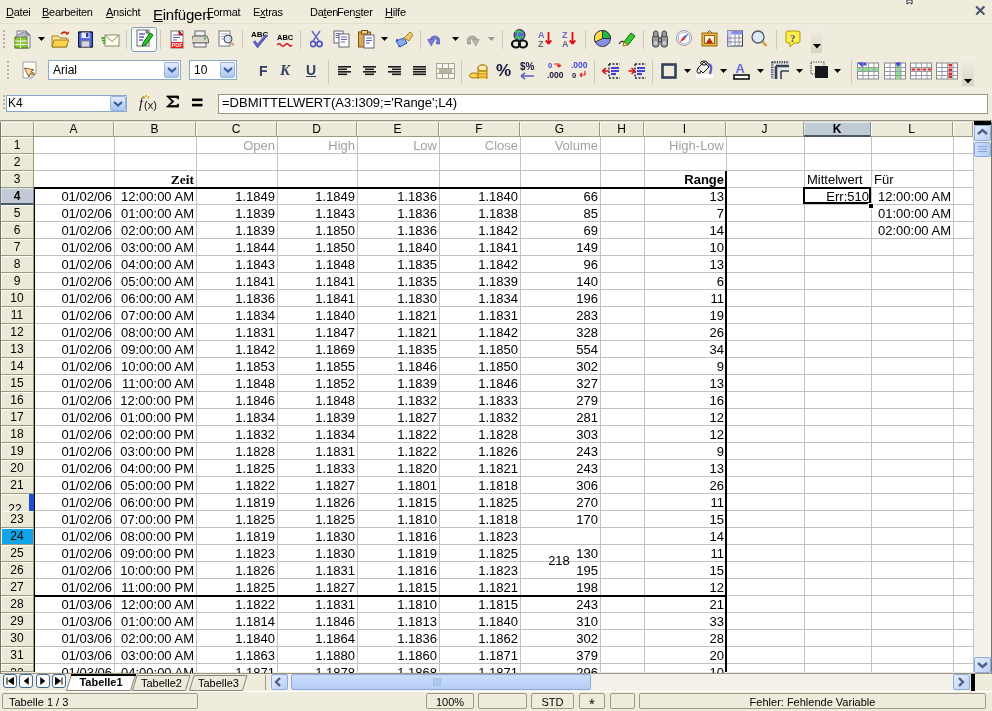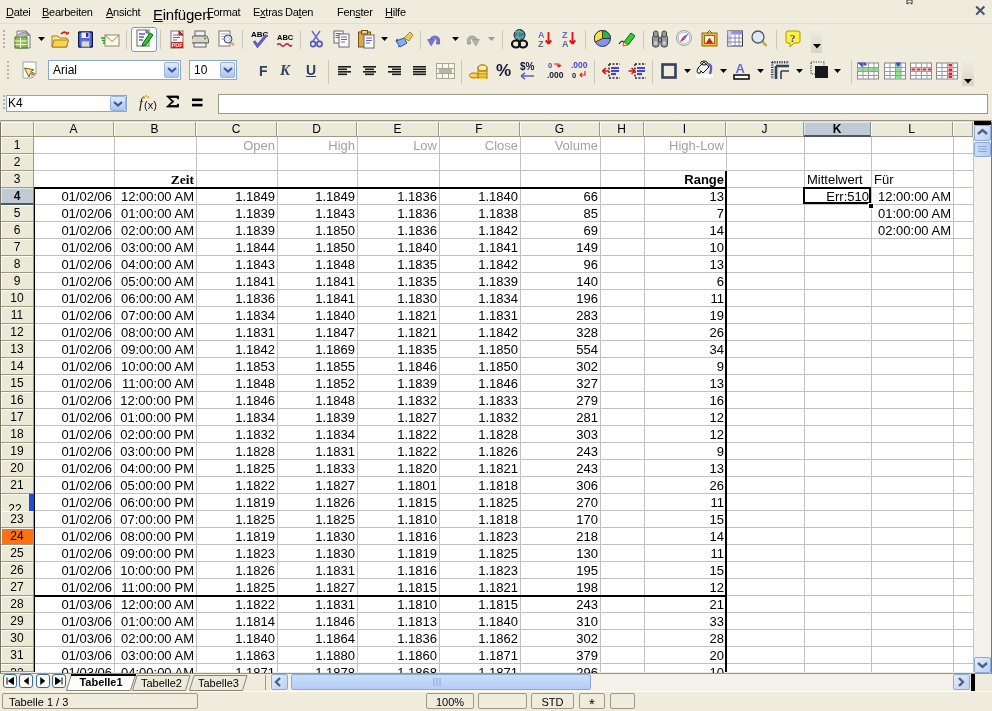--- a/index.html
+++ b/index.html
@@ -9,21 +9,21 @@
 </style></head>
 <body>
 <div id="page">
 <div style="position:absolute;left:0px;top:0px;width:992px;height:711px;background:#efecdd;"></div>
 <div style="position:absolute;left:6px;top:6px;font-size:11px;letter-spacing:-0.25px;color:#000;"><span style="text-decoration:underline">D</span>atei</div>
 <div style="position:absolute;left:42px;top:6px;font-size:11px;letter-spacing:-0.25px;color:#000;"><span style="text-decoration:underline">B</span>earbeiten</div>
 <div style="position:absolute;left:106px;top:6px;font-size:11px;letter-spacing:-0.25px;color:#000;"><span style="text-decoration:underline">A</span>nsicht</div>
 <div style="position:absolute;left:153px;top:6px;font-size:15px;letter-spacing:-0.25px;color:#000;"><span style="text-decoration:underline">E</span>infügen</div>
 <div style="position:absolute;left:207px;top:6px;font-size:11px;letter-spacing:-0.25px;color:#000;"><span style="text-decoration:underline">F</span>ormat</div>
 <div style="position:absolute;left:253px;top:6px;font-size:11px;letter-spacing:-0.25px;color:#000;">E<span style="text-decoration:underline">x</span>tras</div>
-<div style="position:absolute;left:285px;top:6px;font-size:11px;letter-spacing:-0.25px;color:#000;">Da<span style="text-decoration:underline">t</span>en</div>
+<div style="position:absolute;left:310px;top:6px;font-size:11px;letter-spacing:-0.25px;color:#000;">Da<span style="text-decoration:underline">t</span>en</div>
 <div style="position:absolute;left:337px;top:6px;font-size:11px;letter-spacing:-0.25px;color:#000;">Fen<span style="text-decoration:underline">s</span>ter</div>
 <div style="position:absolute;left:385px;top:6px;font-size:11px;letter-spacing:-0.25px;color:#000;"><span style="text-decoration:underline">H</span>ilfe</div>
 <div style="position:absolute;left:974px;top:2px;font-size:15px;font-weight:bold;color:#47536e;">✕</div>
 <svg style="position:absolute;left:906px;top:0px;" width="8" height="5" viewBox="0 0 8 5">
       <path d="M1 0 L1 4 L3.5 2.5 L6 4 L6 0 Z" fill="#fff" stroke="#000" stroke-width="0.8"></path>
     </svg>
 <div style="position:absolute;left:0px;top:23px;width:992px;height:1px;background:#e2deca;"></div>
 <svg style="position:absolute;left:3px;top:30px;" width="3" height="20" viewBox="0 0 3 20">
       <rect x="0" y="0" width="2" height="2" fill="#b9b4a4"></rect>
       <rect x="0" y="4" width="2" height="2" fill="#b9b4a4"></rect>
@@ -389,20 +389,21 @@
 <path d="M4 2 l1.5 1.5 M7 1 l0 2 M10 2.5 l-1.2 1.7" stroke="#e8a000" stroke-width="1.4"></path>
 </svg>
 <svg style="position:absolute;left:166px;top:95px;" width="14" height="13" viewBox="0 0 14 13">
       <path d="M0.5 1 H12.5 V4 H11.5 L11 2.5 H3 L8 6.5 L3 10.5 H11 L11.5 9 H12.5 V12 H0.5 L6 6.5 Z" fill="#000" stroke="#000" stroke-width="0.8"></path>
     </svg>
 <svg style="position:absolute;left:192px;top:98px;" width="11" height="9" viewBox="0 0 11 9">
       <rect x="0" y="0.5" width="10.5" height="2.6" fill="#000"></rect>
       <rect x="0" y="5.8" width="10.5" height="2.6" fill="#000"></rect>
     </svg>
 <div style="position:absolute;left:218px;top:94px;width:770px;height:20px;background:#fff;border:1px solid #9a9782;"></div>
+<div style="position:absolute;left:222px;top:95px;font-size:13px;">=DBMITTELWERT(A3:I309;='Range';L4)</div>
 <div style="position:absolute;left:0px;top:120px;width:992px;height:1px;background:#9a968a;"></div>
 <div style="position:absolute;left:0px;top:121px;width:992px;height:1px;background:#dedbcc;"></div>
 <div style="position:absolute;left:1px;top:122px;width:972px;height:550px;background:#fff;"></div>
 <div style="position:absolute;left:0px;top:122px;width:1px;height:589px;background:#7a7667;"></div>
 <div style="position:absolute;left:991px;top:122px;width:1px;height:589px;background:#7a7667;"></div>
 <div style="position:absolute;left:1px;top:122px;width:33px;height:15px;background:#ebe9d8;border-right:1px solid #9d9a84;border-bottom:1px solid #9d9a84;box-shadow:inset 1px 1px 0 #fdfdf6;font-size:12px;display:flex;align-items:center;justify-content:center;"></div>
 <div style="position:absolute;left:34px;top:122px;width:80px;height:15px;background:#ebe9d8;border-right:1px solid #9d9a84;border-bottom:1px solid #9d9a84;box-shadow:inset 1px 1px 0 #fdfdf6;font-size:12px;display:flex;align-items:center;justify-content:center;">A</div>
 <div style="position:absolute;left:114px;top:122px;width:82px;height:15px;background:#ebe9d8;border-right:1px solid #9d9a84;border-bottom:1px solid #9d9a84;box-shadow:inset 1px 1px 0 #fdfdf6;font-size:12px;display:flex;align-items:center;justify-content:center;">B</div>
 <div style="position:absolute;left:196px;top:122px;width:81px;height:15px;background:#ebe9d8;border-right:1px solid #9d9a84;border-bottom:1px solid #9d9a84;box-shadow:inset 1px 1px 0 #fdfdf6;font-size:12px;display:flex;align-items:center;justify-content:center;">C</div>
 <div style="position:absolute;left:277px;top:122px;width:80px;height:15px;background:#ebe9d8;border-right:1px solid #9d9a84;border-bottom:1px solid #9d9a84;box-shadow:inset 1px 1px 0 #fdfdf6;font-size:12px;display:flex;align-items:center;justify-content:center;">D</div>
@@ -431,21 +432,21 @@
 <div style="position:absolute;left:1px;top:358px;width:33px;height:17px;background:#ebe9d8;border-right:1px solid #9d9a84;border-bottom:1px solid #9d9a84;box-shadow:inset 1px 1px 0 #fdfdf6;font-size:12px;display:flex;align-items:center;justify-content:center;">14</div>
 <div style="position:absolute;left:1px;top:375px;width:33px;height:17px;background:#ebe9d8;border-right:1px solid #9d9a84;border-bottom:1px solid #9d9a84;box-shadow:inset 1px 1px 0 #fdfdf6;font-size:12px;display:flex;align-items:center;justify-content:center;">15</div>
 <div style="position:absolute;left:1px;top:392px;width:33px;height:17px;background:#ebe9d8;border-right:1px solid #9d9a84;border-bottom:1px solid #9d9a84;box-shadow:inset 1px 1px 0 #fdfdf6;font-size:12px;display:flex;align-items:center;justify-content:center;">16</div>
 <div style="position:absolute;left:1px;top:409px;width:33px;height:17px;background:#ebe9d8;border-right:1px solid #9d9a84;border-bottom:1px solid #9d9a84;box-shadow:inset 1px 1px 0 #fdfdf6;font-size:12px;display:flex;align-items:center;justify-content:center;">17</div>
 <div style="position:absolute;left:1px;top:426px;width:33px;height:17px;background:#ebe9d8;border-right:1px solid #9d9a84;border-bottom:1px solid #9d9a84;box-shadow:inset 1px 1px 0 #fdfdf6;font-size:12px;display:flex;align-items:center;justify-content:center;">18</div>
 <div style="position:absolute;left:1px;top:443px;width:33px;height:17px;background:#ebe9d8;border-right:1px solid #9d9a84;border-bottom:1px solid #9d9a84;box-shadow:inset 1px 1px 0 #fdfdf6;font-size:12px;display:flex;align-items:center;justify-content:center;">19</div>
 <div style="position:absolute;left:1px;top:460px;width:33px;height:17px;background:#ebe9d8;border-right:1px solid #9d9a84;border-bottom:1px solid #9d9a84;box-shadow:inset 1px 1px 0 #fdfdf6;font-size:12px;display:flex;align-items:center;justify-content:center;">20</div>
 <div style="position:absolute;left:1px;top:477px;width:33px;height:17px;background:#ebe9d8;border-right:1px solid #9d9a84;border-bottom:1px solid #9d9a84;box-shadow:inset 1px 1px 0 #fdfdf6;font-size:12px;display:flex;align-items:center;justify-content:center;">21</div>
 <div style="position:absolute;left:1px;top:494px;width:33px;height:31px;background:#ebe9d8;border-right:5px solid #1d4ed8;border-bottom:1px solid #9d9a84;box-shadow:inset 1px 1px 0 #fdfdf6;font-size:12px;display:flex;align-items:center;justify-content:center;">22</div>
 <div style="position:absolute;left:1px;top:511px;width:33px;height:17px;background:#ebe9d8;border-right:1px solid #9d9a84;border-bottom:1px solid #9d9a84;box-shadow:inset 1px 1px 0 #fdfdf6;font-size:12px;display:flex;align-items:center;justify-content:center;">23</div>
-<div style="position:absolute;left:1px;top:528px;width:33px;height:17px;background:#f97316;border-right:1px solid #9d9a84;border-bottom:1px solid #9d9a84;box-shadow:inset 1px 1px 0 #fdfdf6;font-size:12px;display:flex;align-items:center;justify-content:center;">24</div>
+<div style="position:absolute;left:1px;top:528px;width:33px;height:17px;background:#0ea5e9;border-right:1px solid #9d9a84;border-bottom:1px solid #9d9a84;box-shadow:inset 1px 1px 0 #fdfdf6;font-size:12px;display:flex;align-items:center;justify-content:center;">24</div>
 <div style="position:absolute;left:1px;top:545px;width:33px;height:17px;background:#ebe9d8;border-right:1px solid #9d9a84;border-bottom:1px solid #9d9a84;box-shadow:inset 1px 1px 0 #fdfdf6;font-size:12px;display:flex;align-items:center;justify-content:center;">25</div>
 <div style="position:absolute;left:1px;top:562px;width:33px;height:17px;background:#ebe9d8;border-right:1px solid #9d9a84;border-bottom:1px solid #9d9a84;box-shadow:inset 1px 1px 0 #fdfdf6;font-size:12px;display:flex;align-items:center;justify-content:center;">26</div>
 <div style="position:absolute;left:1px;top:579px;width:33px;height:17px;background:#ebe9d8;border-right:1px solid #9d9a84;border-bottom:1px solid #9d9a84;box-shadow:inset 1px 1px 0 #fdfdf6;font-size:12px;display:flex;align-items:center;justify-content:center;">27</div>
 <div style="position:absolute;left:1px;top:596px;width:33px;height:17px;background:#ebe9d8;border-right:1px solid #9d9a84;border-bottom:1px solid #9d9a84;box-shadow:inset 1px 1px 0 #fdfdf6;font-size:12px;display:flex;align-items:center;justify-content:center;">28</div>
 <div style="position:absolute;left:1px;top:613px;width:33px;height:17px;background:#ebe9d8;border-right:1px solid #9d9a84;border-bottom:1px solid #9d9a84;box-shadow:inset 1px 1px 0 #fdfdf6;font-size:12px;display:flex;align-items:center;justify-content:center;">29</div>
 <div style="position:absolute;left:1px;top:630px;width:33px;height:17px;background:#ebe9d8;border-right:1px solid #9d9a84;border-bottom:1px solid #9d9a84;box-shadow:inset 1px 1px 0 #fdfdf6;font-size:12px;display:flex;align-items:center;justify-content:center;">30</div>
 <div style="position:absolute;left:1px;top:647px;width:33px;height:17px;background:#ebe9d8;border-right:1px solid #9d9a84;border-bottom:1px solid #9d9a84;box-shadow:inset 1px 1px 0 #fdfdf6;font-size:12px;display:flex;align-items:center;justify-content:center;">31</div>
 <div style="position:absolute;left:1px;top:664px;width:33px;height:8px;background:#ebe9d8;border-right:1px solid #9d9a84;border-bottom:1px solid #9d9a84;box-shadow:inset 1px 1px 0 #fdfdf6;font-size:12px;display:flex;align-items:flex-start;justify-content:center;overflow:hidden;padding-top:2px;">32</div>
 <div style="position:absolute;left:114px;top:137px;width:1px;height:535px;background:#c2c2c2;"></div>
 <div style="position:absolute;left:196px;top:137px;width:1px;height:535px;background:#c2c2c2;"></div>
@@ -660,21 +661,21 @@
 <div style="position:absolute;left:357px;top:511px;width:82px;height:14px;font-size:13px;text-align:right;padding:1px 2px 0 0;white-space:nowrap;">1.1810</div>
 <div style="position:absolute;left:439px;top:511px;width:81px;height:14px;font-size:13px;text-align:right;padding:1px 2px 0 0;white-space:nowrap;">1.1818</div>
 <div style="position:absolute;left:520px;top:511px;width:80px;height:14px;font-size:13px;text-align:right;padding:1px 2px 0 0;white-space:nowrap;">170</div>
 <div style="position:absolute;left:644px;top:511px;width:82px;height:14px;font-size:13px;text-align:right;padding:1px 2px 0 0;white-space:nowrap;">15</div>
 <div style="position:absolute;left:34px;top:528px;width:80px;height:14px;font-size:13px;text-align:right;padding:1px 2px 0 0;white-space:nowrap;">01/02/06</div>
 <div style="position:absolute;left:114px;top:528px;width:82px;height:14px;font-size:13px;text-align:right;padding:1px 2px 0 0;white-space:nowrap;">08:00:00 PM</div>
 <div style="position:absolute;left:196px;top:528px;width:81px;height:14px;font-size:13px;text-align:right;padding:1px 2px 0 0;white-space:nowrap;">1.1819</div>
 <div style="position:absolute;left:277px;top:528px;width:80px;height:14px;font-size:13px;text-align:right;padding:1px 2px 0 0;white-space:nowrap;">1.1830</div>
 <div style="position:absolute;left:357px;top:528px;width:82px;height:14px;font-size:13px;text-align:right;padding:1px 2px 0 0;white-space:nowrap;">1.1816</div>
 <div style="position:absolute;left:439px;top:528px;width:81px;height:14px;font-size:13px;text-align:right;padding:1px 2px 0 0;white-space:nowrap;">1.1823</div>
-<div style="position:absolute;left:520px;top:528px;width:80px;height:14px;font-size:13px;text-align:right;padding:1px 2px 0 0;white-space:nowrap;">218</div>
+<div style="position:absolute;left:520px;top:552px;width:80px;height:14px;font-size:13px;text-align:center;padding:1px 2px 0 0;white-space:nowrap;">218</div>
 <div style="position:absolute;left:644px;top:528px;width:82px;height:14px;font-size:13px;text-align:right;padding:1px 2px 0 0;white-space:nowrap;">14</div>
 <div style="position:absolute;left:34px;top:545px;width:80px;height:14px;font-size:13px;text-align:right;padding:1px 2px 0 0;white-space:nowrap;">01/02/06</div>
 <div style="position:absolute;left:114px;top:545px;width:82px;height:14px;font-size:13px;text-align:right;padding:1px 2px 0 0;white-space:nowrap;">09:00:00 PM</div>
 <div style="position:absolute;left:196px;top:545px;width:81px;height:14px;font-size:13px;text-align:right;padding:1px 2px 0 0;white-space:nowrap;">1.1823</div>
 <div style="position:absolute;left:277px;top:545px;width:80px;height:14px;font-size:13px;text-align:right;padding:1px 2px 0 0;white-space:nowrap;">1.1830</div>
 <div style="position:absolute;left:357px;top:545px;width:82px;height:14px;font-size:13px;text-align:right;padding:1px 2px 0 0;white-space:nowrap;">1.1819</div>
 <div style="position:absolute;left:439px;top:545px;width:81px;height:14px;font-size:13px;text-align:right;padding:1px 2px 0 0;white-space:nowrap;">1.1825</div>
 <div style="position:absolute;left:520px;top:545px;width:80px;height:14px;font-size:13px;text-align:right;padding:1px 2px 0 0;white-space:nowrap;">130</div>
 <div style="position:absolute;left:644px;top:545px;width:82px;height:14px;font-size:13px;text-align:right;padding:1px 2px 0 0;white-space:nowrap;">11</div>
 <div style="position:absolute;left:34px;top:562px;width:80px;height:14px;font-size:13px;text-align:right;padding:1px 2px 0 0;white-space:nowrap;">01/02/06</div>
@@ -804,12 +805,13 @@
     </svg>
 <div style="position:absolute;left:971px;top:674px;width:4px;height:17px;background:#000;"></div>
 <div style="position:absolute;left:0px;top:691px;width:992px;height:20px;background:#efecdd;"></div>
 <div style="position:absolute;left:0px;top:691px;width:992px;height:1px;background:#fff;"></div>
 <div style="position:absolute;left:2px;top:693px;width:196px;height:16px;background:#efecdd;border:1px solid #9d9a84;border-radius:2px;font-size:11px;text-align:left;padding:2px 0 0 6px;">Tabelle 1 / 3</div>
 <div style="position:absolute;left:426px;top:693px;width:48px;height:16px;background:#efecdd;border:1px solid #9d9a84;border-radius:2px;font-size:11px;text-align:center;padding-top:2px;">100%</div>
 <div style="position:absolute;left:478px;top:693px;width:49px;height:16px;background:#efecdd;border:1px solid #9d9a84;border-radius:2px;font-size:11px;text-align:center;padding-top:2px;"></div>
 <div style="position:absolute;left:531px;top:693px;width:43px;height:16px;background:#efecdd;border:1px solid #9d9a84;border-radius:2px;font-size:11px;text-align:center;padding-top:2px;">STD</div>
 <div style="position:absolute;left:579px;top:693px;width:26px;height:16px;background:#efecdd;border:1px solid #9d9a84;border-radius:2px;font-size:11px;text-align:center;padding-top:2px;"><span style="font-size:15px;position:relative;top:-1px;">*</span></div>
 <div style="position:absolute;left:610px;top:693px;width:25px;height:16px;background:#efecdd;border:1px solid #9d9a84;border-radius:2px;font-size:11px;text-align:center;padding-top:2px;"></div>
+<div style="position:absolute;left:639px;top:693px;width:347px;height:16px;background:#efecdd;border:1px solid #9d9a84;border-radius:2px;font-size:11px;text-align:center;padding-top:2px;">Fehler: Fehlende Variable</div>
 </div>
 </body></html>

